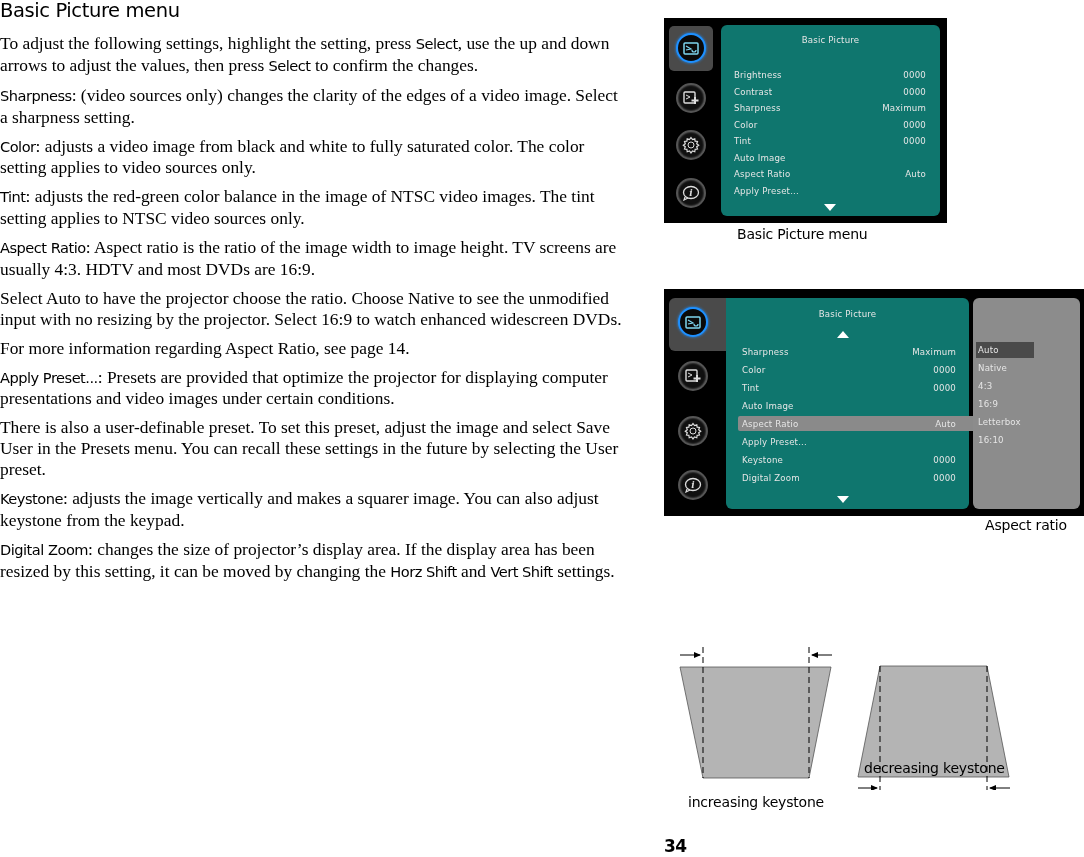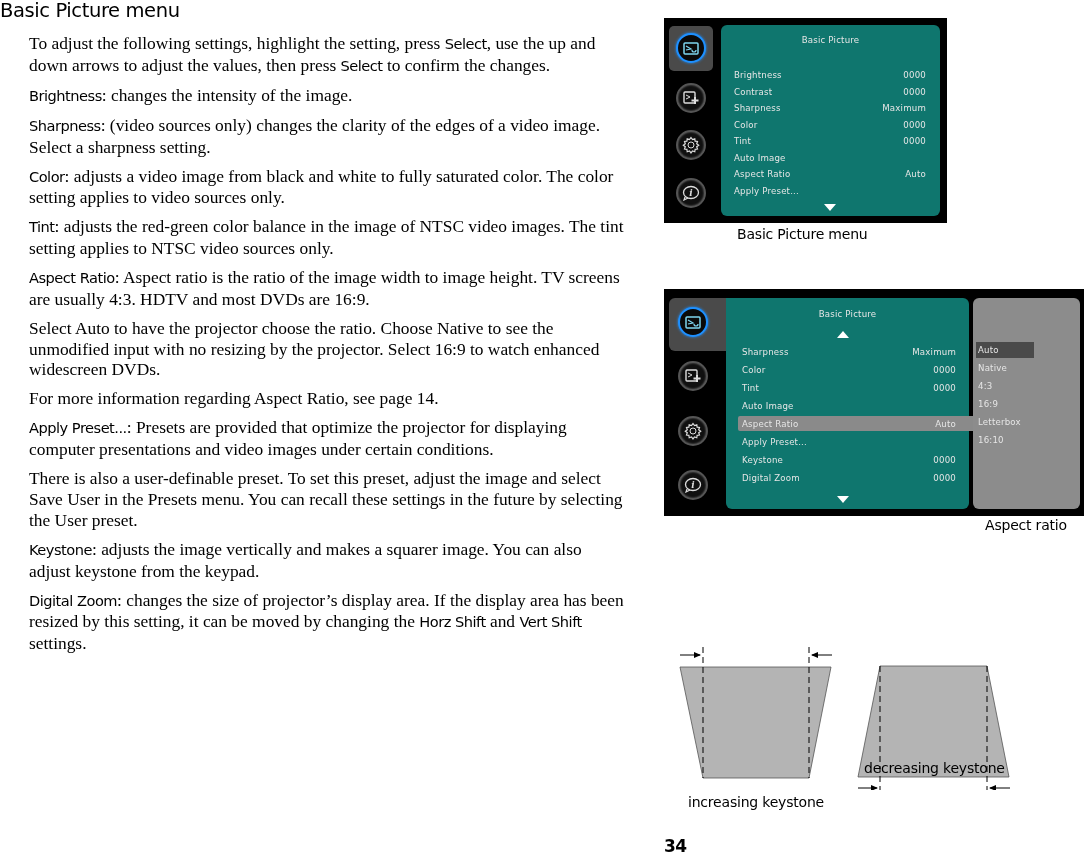--- a/index.html
+++ b/index.html
@@ -2,21 +2,21 @@
 <html><head>
 <meta charset="utf-8">
 <style>
   * { box-sizing: border-box; margin: 0; padding: 0; }
   html, body { width: 1084px; height: 857px; background: #ffffff; overflow: hidden; }
   body { position: relative; font-family: "Liberation Serif", "DejaVu Serif", serif; color: #000; }
 
   .heading { position: absolute; left: 0; top: -1px; font-family: "DejaVu Sans", "Liberation Sans", sans-serif; font-size: 19.5px; letter-spacing: -0.4px; font-weight: normal; }
 
   .text-col { position: absolute; left: 0; top: 33px; width: 626px; font-size: 17.4px; line-height: 20.8px; }
-  .para { margin-bottom: 8.2px; padding-left: 29px; }
+  .para { margin-bottom: 8.2px; }
   .term { font-family: "DejaVu Sans", "Liberation Sans", sans-serif; font-size: 14.6px; letter-spacing: -0.5px; }
 
   .page-num { position: absolute; left: 664px; top: 836px; font-family: "DejaVu Sans", "Liberation Sans", sans-serif; font-weight: bold; font-size: 17px; letter-spacing: -0.5px; }
 
   .caption { position: absolute; font-family: "DejaVu Sans", "Liberation Sans", sans-serif; font-size: 14px; letter-spacing: -0.2px; white-space: nowrap; }
 
   
   .osd { position: absolute; background: #000; overflow: hidden; }
   .osd-font { font-family: "DejaVu Sans", "Liberation Sans", sans-serif; font-size: 8.6px; color: #e6e6e6; letter-spacing: 0.2px; }
   .tab-sel { position: absolute; background: #4a4a4a; border-radius: 5px; }
@@ -38,21 +38,20 @@
 </style>
 </head>
 <body>
 
 <div class="heading">Basic Picture menu</div>
 
 <div class="text-col">
   <p class="para">
     <span>To adjust the following settings, highlight the setting, press </span><span class="term">Select</span><span>, use the up and down arrows to adjust the values, then press </span><span class="term">Select</span><span> to confirm the changes.</span>
   </p>
-  <p class="para"><span class="term">Brightness</span><span>: changes the intensity of the image.</span></p>
   <p class="para"><span class="term">Sharpness</span><span>: (video sources only) changes the clarity of the edges of a video image. Select a sharpness setting.</span></p>
   <p class="para"><span class="term">Color</span><span>: adjusts a video image from black and white to fully saturated color. The color setting applies to video sources only.</span></p>
   <p class="para"><span class="term">Tint</span><span>: adjusts the red-green color balance in the image of NTSC video images. The tint setting applies to NTSC video sources only.</span></p>
   <p class="para"><span class="term">Aspect Ratio</span><span>: Aspect ratio is the ratio of the image width to image height. TV screens are usually 4:3. HDTV and most DVDs are 16:9.</span></p>
   <p class="para">Select Auto to have the projector choose the ratio. Choose Native to see the unmodified input with no resizing by the projector. Select 16:9 to watch enhanced widescreen DVDs.</p>
   <p class="para">For more information regarding Aspect Ratio, see page 14.</p>
   <p class="para"><span class="term">Apply Preset...</span><span>: Presets are provided that optimize the projector for displaying computer presentations and video images under certain conditions.</span></p>
   <p class="para">There is also a user-definable preset. To set this preset, adjust the image and select Save User in the Presets menu. You can recall these settings in the future by selecting the User preset.</p>
   <p class="para"><span class="term">Keystone</span><span>: adjusts the image vertically and makes a squarer image. You can also adjust keystone from the keypad.</span></p>
   <p class="para"><span class="term">Digital Zoom</span><span>: changes the size of projector’s display area. If the display area has been resized by this setting, it can be moved by changing the </span><span class="term">Horz Shift</span><span> and </span><span class="term">Vert Shift</span><span> settings.</span></p>

